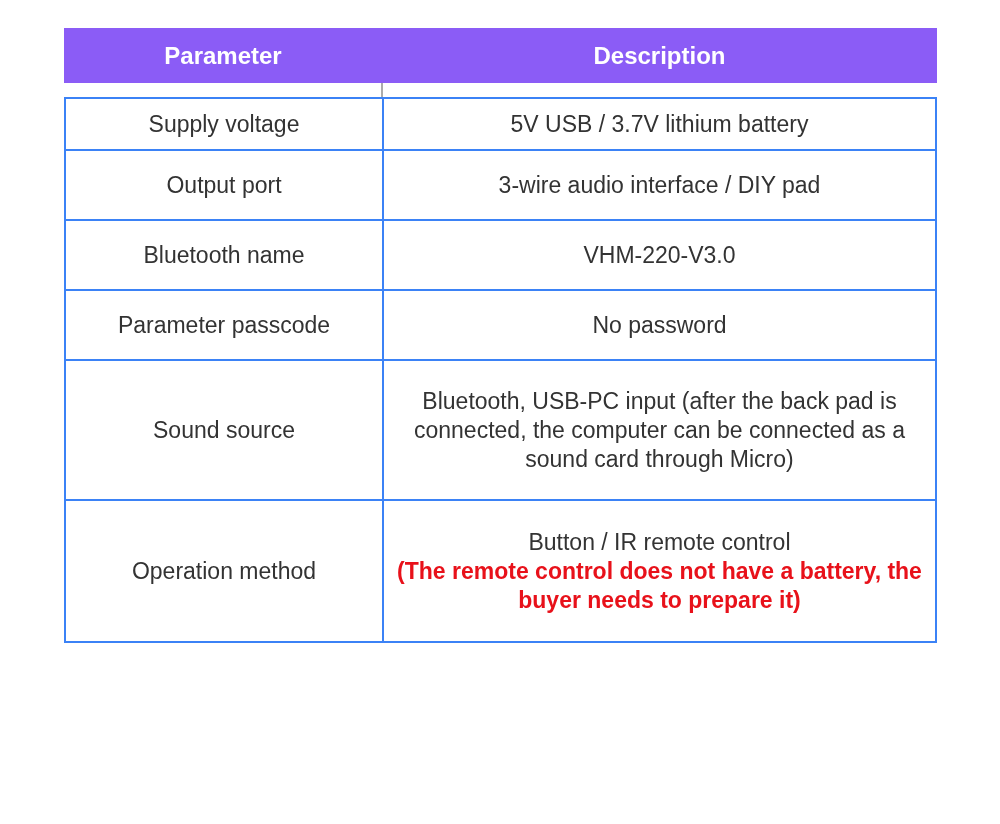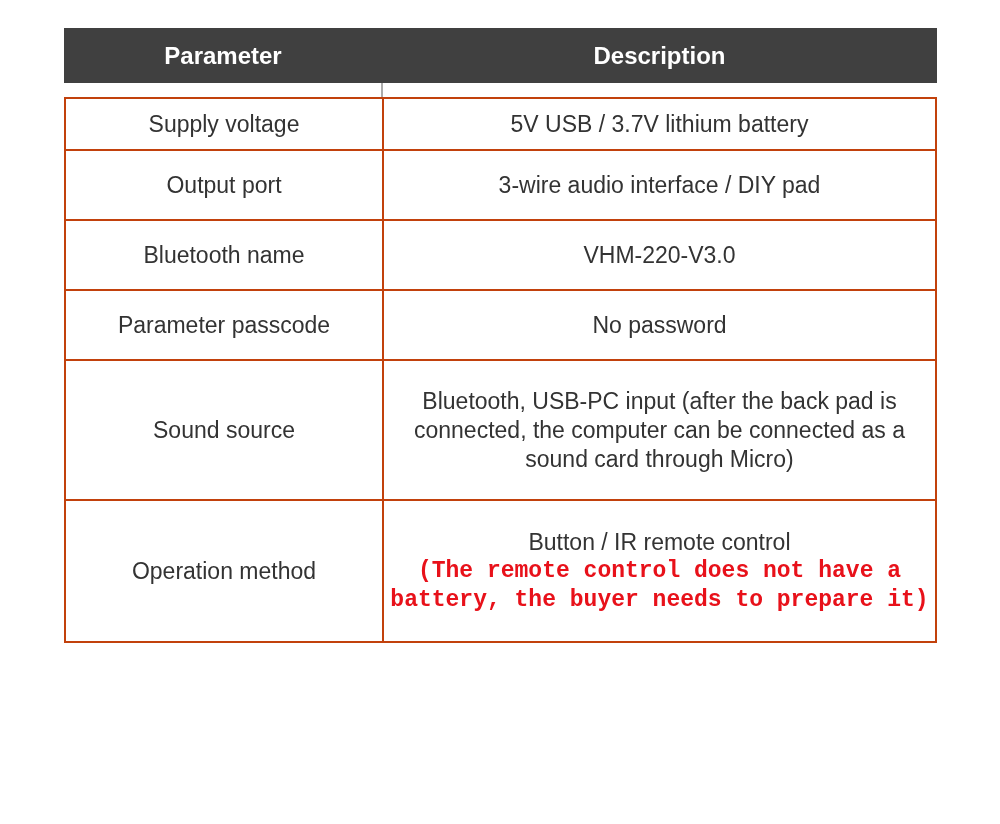--- a/index.html
+++ b/index.html
@@ -17,21 +17,21 @@
   }
   .spec-wrap {
     position: absolute;
     left: 64px;
     top: 28px;
     width: 873px;
   }
   
   .thead {
     display: flex;
-    background: #404040;
+    background: #8b5cf6;
     height: 55px;
     align-items: center;
   }
   .thead .hcell {
     color: #ffffff;
     font-weight: bold;
     font-size: 24px;
     text-align: center;
   }
   .thead .hcell.param { width: 318px; }
@@ -50,41 +50,40 @@
     width: 2px;
     background: #ababab;
   }
   
   table.spec {
     border-collapse: collapse;
     table-layout: fixed;
     width: 873px;
   }
   table.spec td {
-    border: 2px solid #c2410c;
+    border: 2px solid #3b82f6;
     text-align: center;
     vertical-align: middle;
     font-size: 23px;
     color: #333333;
     padding: 0 0;
     line-height: 29px;
   }
   .r-first  td { height: 50px; }
   .r-normal td { height: 68px; }
   .r-sound  td { height: 138px; }
   .r-op     td { height: 140px; }
   .desc-constrained {
     max-width: 505px;
     margin: 0 auto;
     text-align: center;
   }
   .warn-constrained {
     max-width: 540px;
     margin: 0 auto;
-    font-family: Liberation Mono, monospace;
   }
   .red-bold {
     color: #e8111a;
     font-weight: bold;
   }
 </style>
 </head>
 <body>
 
 <div class="canvas">

